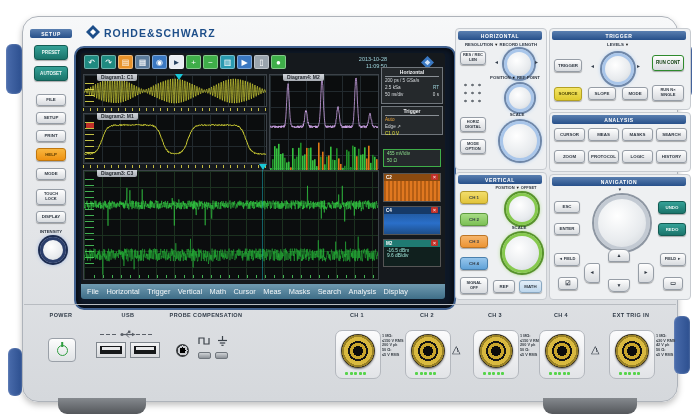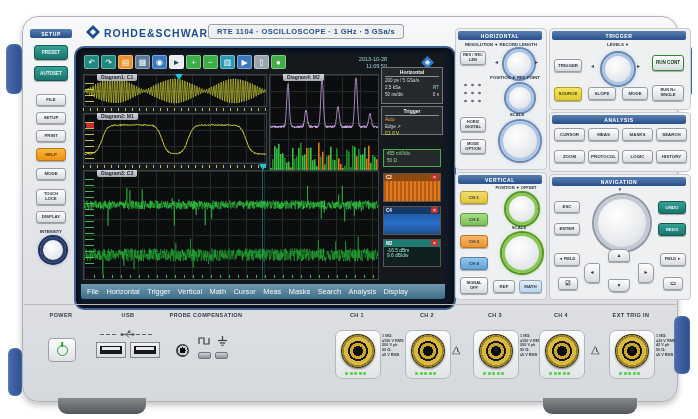--- a/index.html
+++ b/index.html
@@ -127,21 +127,20 @@
   <div class="trim" style="left:676px;top:44px;width:16px;height:54px;"></div>
   <div class="trim" style="left:674px;top:316px;width:16px;height:58px;"></div>
   <div class="foot" style="left:58px;top:398px;width:88px;height:16px;"></div>
   <div class="foot" style="left:543px;top:398px;width:94px;height:16px;"></div>
 
   <svg class="abs" style="left:86px;top:25px;" width="14" height="14" viewBox="0 0 14 14">
     <polygon points="7,0 14,7 7,14 0,7" fill="#1d4e89"></polygon>
     <polygon points="7,4 10,7 7,10 4,7" fill="#ffffff"></polygon>
   </svg>
   <div class="brand" style="left:104px;top:27px;">ROHDE&amp;SCHWARZ</div>
-  <div class="badge" style="left:208px;top:24px;">RTE 1104 · OSCILLOSCOPE · 1 GHz · 5 GSa/s</div>
 
   <div class="hdr" style="left:30px;top:29px;width:42px;height:9px;">SETUP</div>
   <div class="btn teal" style="left:34px;top:45px;width:34px;height:15px;font-size:4.6px;">PRESET</div>
   <div class="btn teal" style="left:34px;top:66px;width:34px;height:15px;font-size:4.6px;">AUTOSET</div>
   <div class="btn" style="left:36px;top:94px;width:30px;height:12px;">FILE</div>
   <div class="btn" style="left:36px;top:112px;width:30px;height:12px;">SETUP</div>
   <div class="btn" style="left:36px;top:130px;width:30px;height:12px;">PRINT</div>
   <div class="btn orange" style="left:36px;top:148px;width:30px;height:13px;">HELP</div>
   <div class="btn" style="left:36px;top:168px;width:30px;height:12px;">MODE</div>
   <div class="btn" style="left:36px;top:189px;width:30px;height:16px;font-size:4px;">TOUCH LOCK</div>

